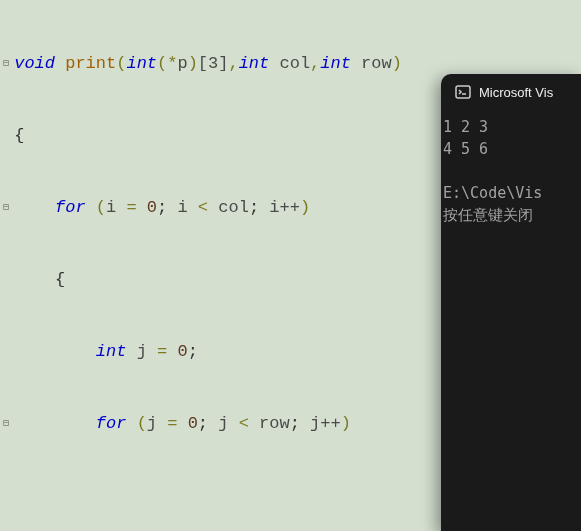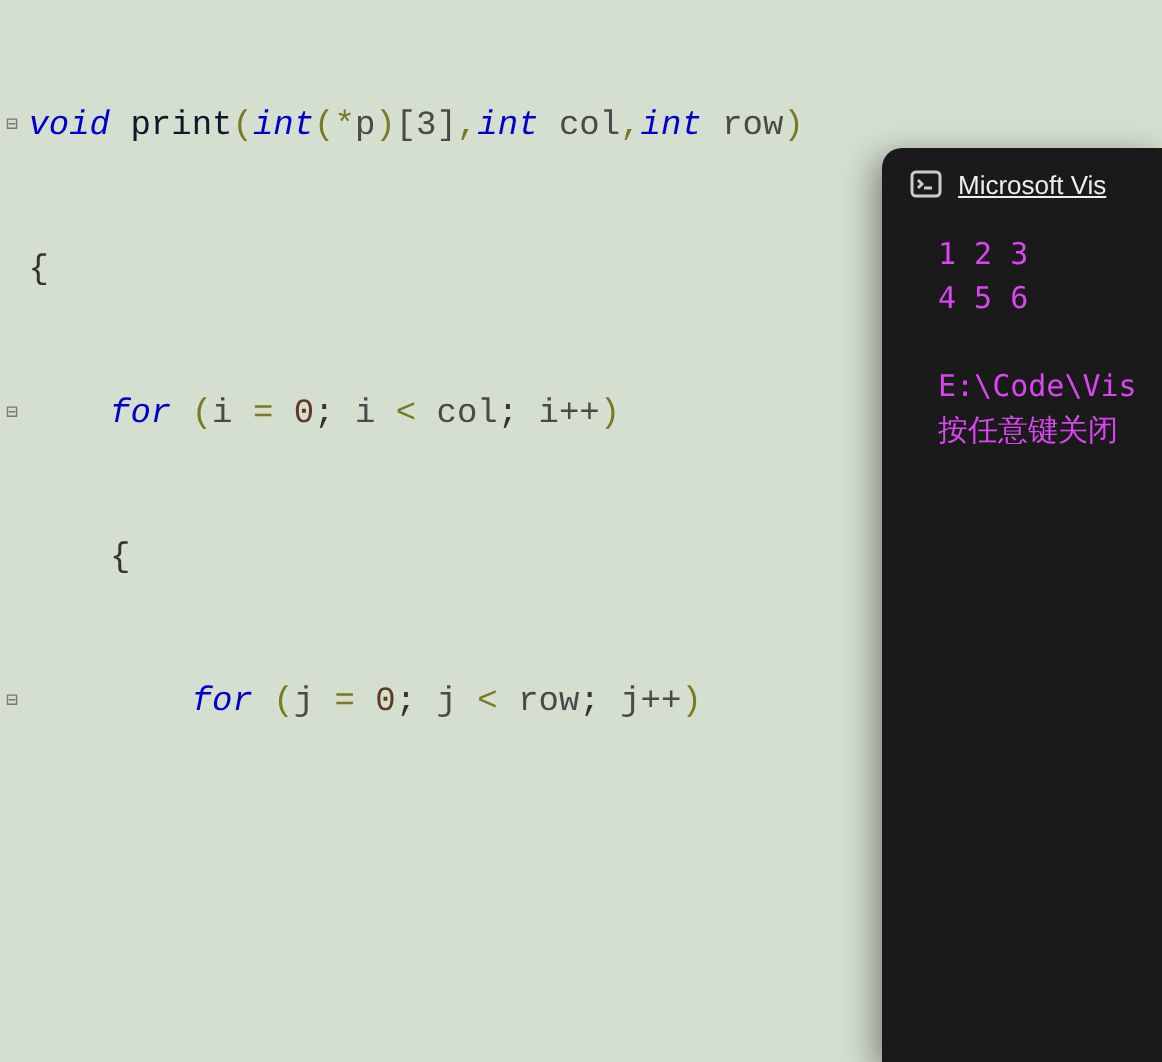--- a/index.html
+++ b/index.html
@@ -29,21 +29,21 @@
       color: #7a7a7a;
       font-size: 10px;
       display: flex;
       align-items: center;
       justify-content: center;
     }
     .kw { color: #0000cc; font-style: italic; }
     .num { color: #603820; }
     .op { color: #7a7a20; }
     .paren { color: #7a7a20; }
-    .fn { color: #0f172a; }
+    .fn { color: #a16207; }
     .ident { color: #4a4a4a; }
     .txt { color: #333; }
     .brace { color: #333; }
 
     .terminal {
       position: absolute;
       top: 74px;
       right: 0;
       width: 140px;
       height: 457px;
@@ -55,45 +55,45 @@
       overflow: hidden;
     }
     .term-title {
       display: flex;
       align-items: center;
       gap: 8px;
       padding: 10px 10px 6px 14px;
       color: #eee;
       font-family: "Segoe UI", sans-serif;
       font-size: 13px;
-      text-decoration: underline;
     }
     .term-icon {
       width: 16px;
       height: 16px;
       display: inline-block;
     }
     .term-body {
-      padding: 10px 28px;
+      padding: 10px 2px;
       font-family: Consolas, monospace;
       font-size: 15px;
       line-height: 22px;
       white-space: pre;
-      color: #d946ef;
+      color: #a3a3a3;
     }
     .term-chinese { font-size: 15px; }
   </style>
 </head>
 <body>
 
 <div class="editor">
   <div class="line"><span class="fold-marker">⊟</span> <span class="kw">void</span> <span class="fn">print</span><span class="paren">(</span><span class="kw">int</span><span class="paren">(*</span><span class="ident">p</span><span class="paren">)</span><span class="ident">[3]</span><span class="paren">,</span><span class="kw">int</span> <span class="ident">col</span><span class="paren">,</span><span class="kw">int</span> <span class="ident">row</span><span class="paren">)</span></div>
   <div class="line"> <span class="brace">{</span></div>
   <div class="line"><span class="fold-marker">⊟</span>     <span class="kw">for</span> <span class="paren">(</span><span class="ident">i</span> <span class="op">=</span> <span class="num">0</span><span class="txt">;</span> <span class="ident">i</span> <span class="op">&lt;</span> <span class="ident">col</span><span class="txt">;</span> <span class="ident">i++</span><span class="paren">)</span></div>
   <div class="line">     <span class="brace">{</span></div>
+  <div class="line">         <span class="kw">int</span> <span class="ident">j</span> <span class="op">=</span> <span class="num">0</span><span class="txt">;</span></div>
   <div class="line"><span class="fold-marker">⊟</span>         <span class="kw">for</span> <span class="paren">(</span><span class="ident">j</span> <span class="op">=</span> <span class="num">0</span><span class="txt">;</span> <span class="ident">j</span> <span class="op">&lt;</span> <span class="ident">row</span><span class="txt">;</span> <span class="ident">j++</span><span class="paren">)</span></div>
   
   
   
   
   
   
   
   
   

